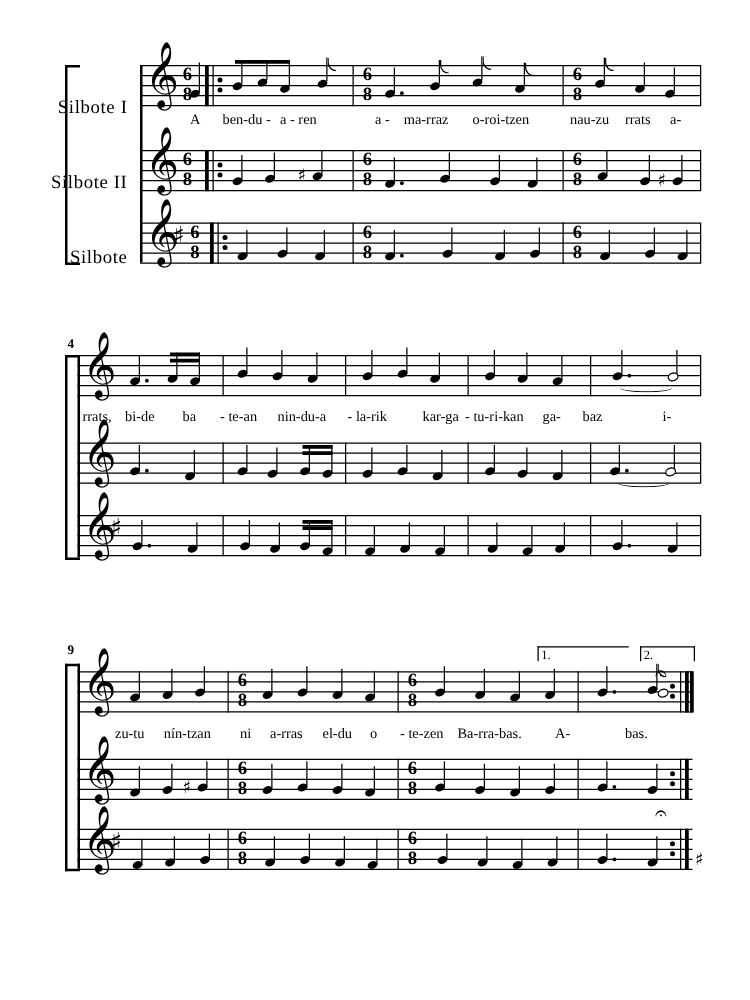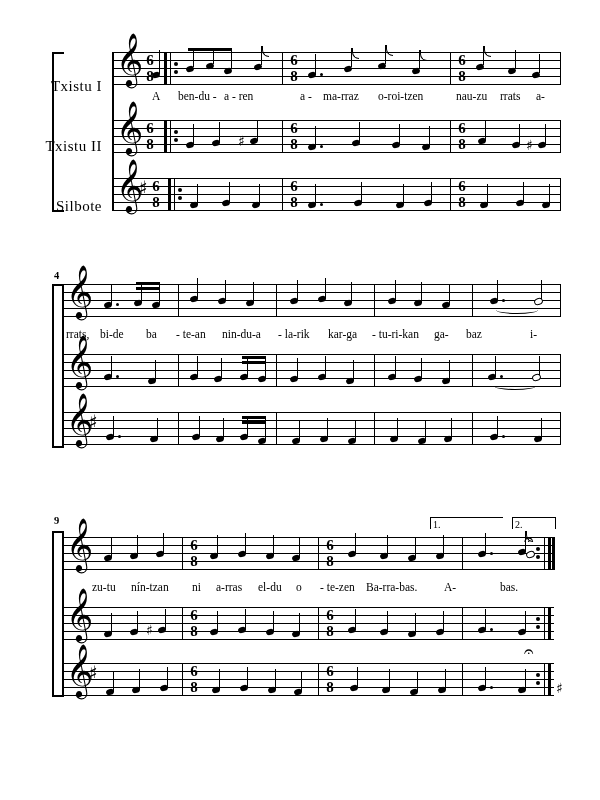--- a/index.html
+++ b/index.html
@@ -213,22 +213,22 @@
   }
 </style>
 </head>
 <body>
 
 <div class="page">
 
   <div class="system" style="top:30px; height:180px;">
 
     <div class="instrument-labels">
-      <div class="inst-label" style="top:48px;">Txistu I</div>
-      <div class="inst-label" style="top:108px;">Txistu II</div>
+      <div class="inst-label" style="top:48px;">Silbote I</div>
+      <div class="inst-label" style="top:108px;">Silbote II</div>
       <div class="inst-label" style="top:168px;">Silbote</div>
     </div>
 
     <div class="brace" style="top:22px; height:156px;"></div>
     <div class="system-barline" style="left:112px; top:22px; height:158px;"></div>
 
     <div class="staff" style="left:112px; top:22px; width:448px;">
       <div class="line l0"></div>
       <div class="line l1"></div>
       <div class="line l2"></div>
@@ -592,21 +592,21 @@
       <div class="bar" style="left:498px;"></div>
     </div>
 
     <div>
       <div class="lyric" style="left:66px; top:58px;">rrats,</div>
       <div class="lyric" style="left:100px; top:58px;">bi-de</div>
       <div class="lyric" style="left:146px; top:58px;">ba</div>
       <div class="lyric" style="left:176px; top:58px;">- te-an</div>
       <div class="lyric" style="left:222px; top:58px;">nin-du-a</div>
       <div class="lyric" style="left:278px; top:58px;">- la-rik</div>
-      <div class="lyric" style="left:328px; top:58px;">kar-ga</div>
+      <div class="lyric" style="left:338px; top:58px;">kar-ga</div>
       <div class="lyric" style="left:372px; top:58px;">- tu-ri-kan</div>
       <div class="lyric" style="left:434px; top:58px;">ga-</div>
       <div class="lyric" style="left:466px; top:58px;">baz</div>
       <div class="lyric" style="left:530px; top:58px;">i-</div>
     </div>
   </div>
 
   <div class="system" style="top:515px; height:200px;">
 
     <div class="measure-num" style="left:54px; top:0px;">9</div>

